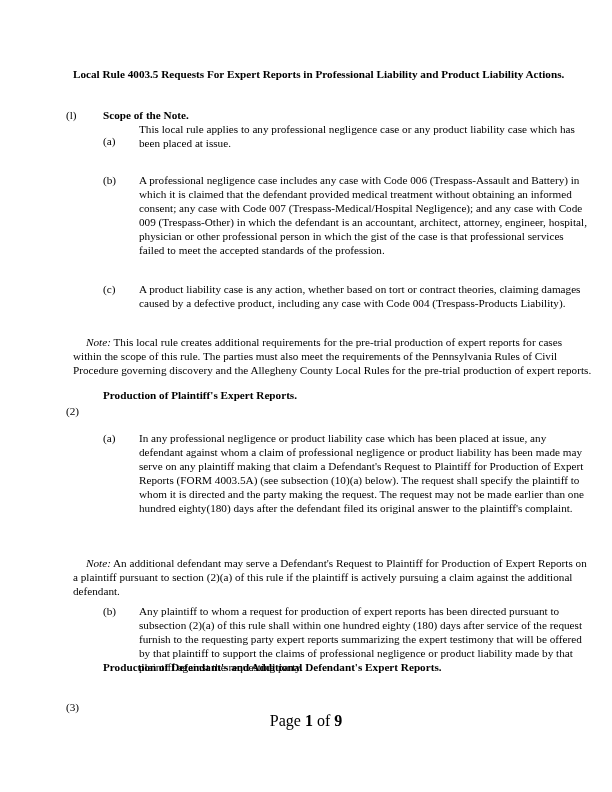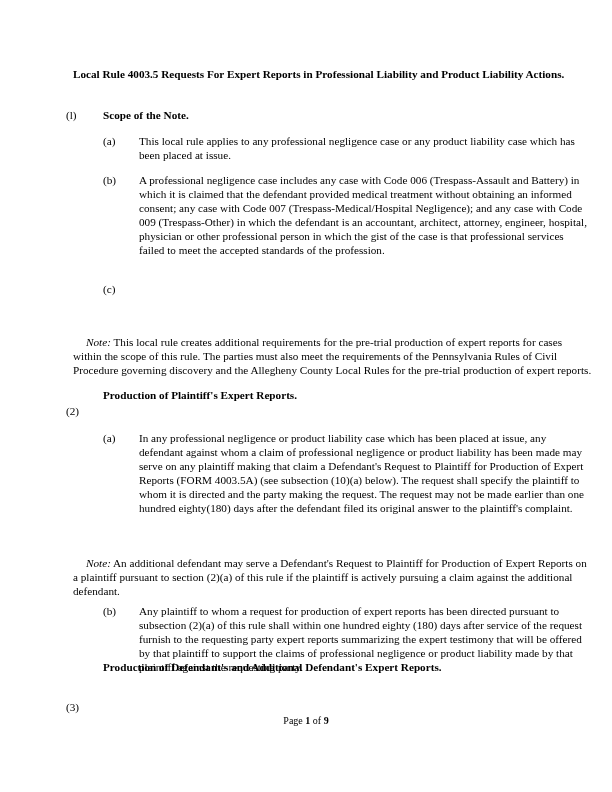--- a/index.html
+++ b/index.html
@@ -7,40 +7,41 @@
          font-family: "Liberation Serif", "DejaVu Serif", serif; color: #000; }
   .page { position: absolute; left: 0; top: 0; width: 612px; height: 634px; }
   .abs { position: absolute; font-size: 11.2px; line-height: 14px; }
   .title { left: 73px; top: 67px; width: 510px; font-weight: bold; }
   .secnum { left: 66px; }
   .sechead { left: 103px; font-weight: bold; }
   .sublabel { left: 103px; }
   .subtext { left: 139px; width: 452px; }
   .note { left: 73px; width: 520px; }
   .note i { font-style: italic; margin-left: 13px; }
-  .footer { left: 0; width: 612px; text-align: center; top: 714px; font-size: 10px; }
+  .footer { left: 0; width: 612px; text-align: center; top: 714px; font-size: 16px; }
   .footer b { font-weight: bold; }
 </style>
 </head>
 <body>
 
 <div class="page">
 
   <div class="abs title">Local Rule 4003.5 Requests For Expert Reports in Professional Liability and Product Liability Actions.</div>
 
   <div class="abs secnum" style="top:108px">(l)</div>
   <div class="abs sechead" style="top:108px">Scope of the Note.</div>
 
   <div class="abs sublabel" style="top:134px">(a)</div>
-  <div class="abs subtext" style="top:134px">This local rule applies to any professional negligence case or any product liability case which has been placed at issue.</div>
+  <div class="abs subtext" style="top:122px">This local rule applies to any professional negligence case or any product liability case which has been placed at issue.</div>
 
   <div class="abs sublabel" style="top:173px">(b)</div>
   <div class="abs subtext" style="top:173px">A professional negligence case includes any case with Code 006 (Trespass-Assault and Battery) in which it is claimed that the defendant provided medical treatment without obtaining an informed consent; any case with Code 007 (Trespass-Medical/Hospital Negligence); and any case with Code 009 (Trespass-Other) in which the defendant is an accountant, architect, attorney, engineer, hospital, physician or other professional person in which the gist of the case is that professional services failed to meet the accepted standards of the profession.</div>
 
   <div class="abs sublabel" style="top:282px">(c)</div>
+  <div class="abs subtext" style="top:282px">A product liability case is any action, whether based on tort or contract theories, claiming damages caused by a defective product, including any case with Code 004 (Trespass-Products Liability).</div>
 
   <div class="abs note" style="top:335px"><i>Note:</i><span> This local rule creates additional requirements for the pre-trial production of expert reports for cases within the scope of this rule. The parties must also meet the requirements of the Pennsylvania Rules of Civil Procedure governing discovery and the Allegheny County Local Rules for the pre-trial production of expert reports.</span></div>
 
   <div class="abs secnum" style="top:404px">(2)</div>
   <div class="abs sechead" style="top:388px">Production of Plaintiff's Expert Reports.</div>
 
   <div class="abs sublabel" style="top:431px">(a)</div>
   <div class="abs subtext" style="top:431px">In any professional negligence or product liability case which has been placed at issue, any defendant against whom a claim of professional negligence or product liability has been made may serve on any plaintiff making that claim a Defendant's Request to Plaintiff for Production of Expert Reports (FORM 4003.5A) (see subsection (10)(a) below). The request shall specify the plaintiff to whom it is directed and the party making the request. The request may not be made earlier than one hundred eighty(180) days after the defendant filed its original answer to the plaintiff's complaint.</div>
 
   <div class="abs note" style="top:556px"><i>Note:</i><span> An additional defendant may serve a Defendant's Request to Plaintiff for Production of Expert Reports on a plaintiff pursuant to section (2)(a) of this rule if the plaintiff is actively pursuing a claim against the additional defendant.</span></div>

